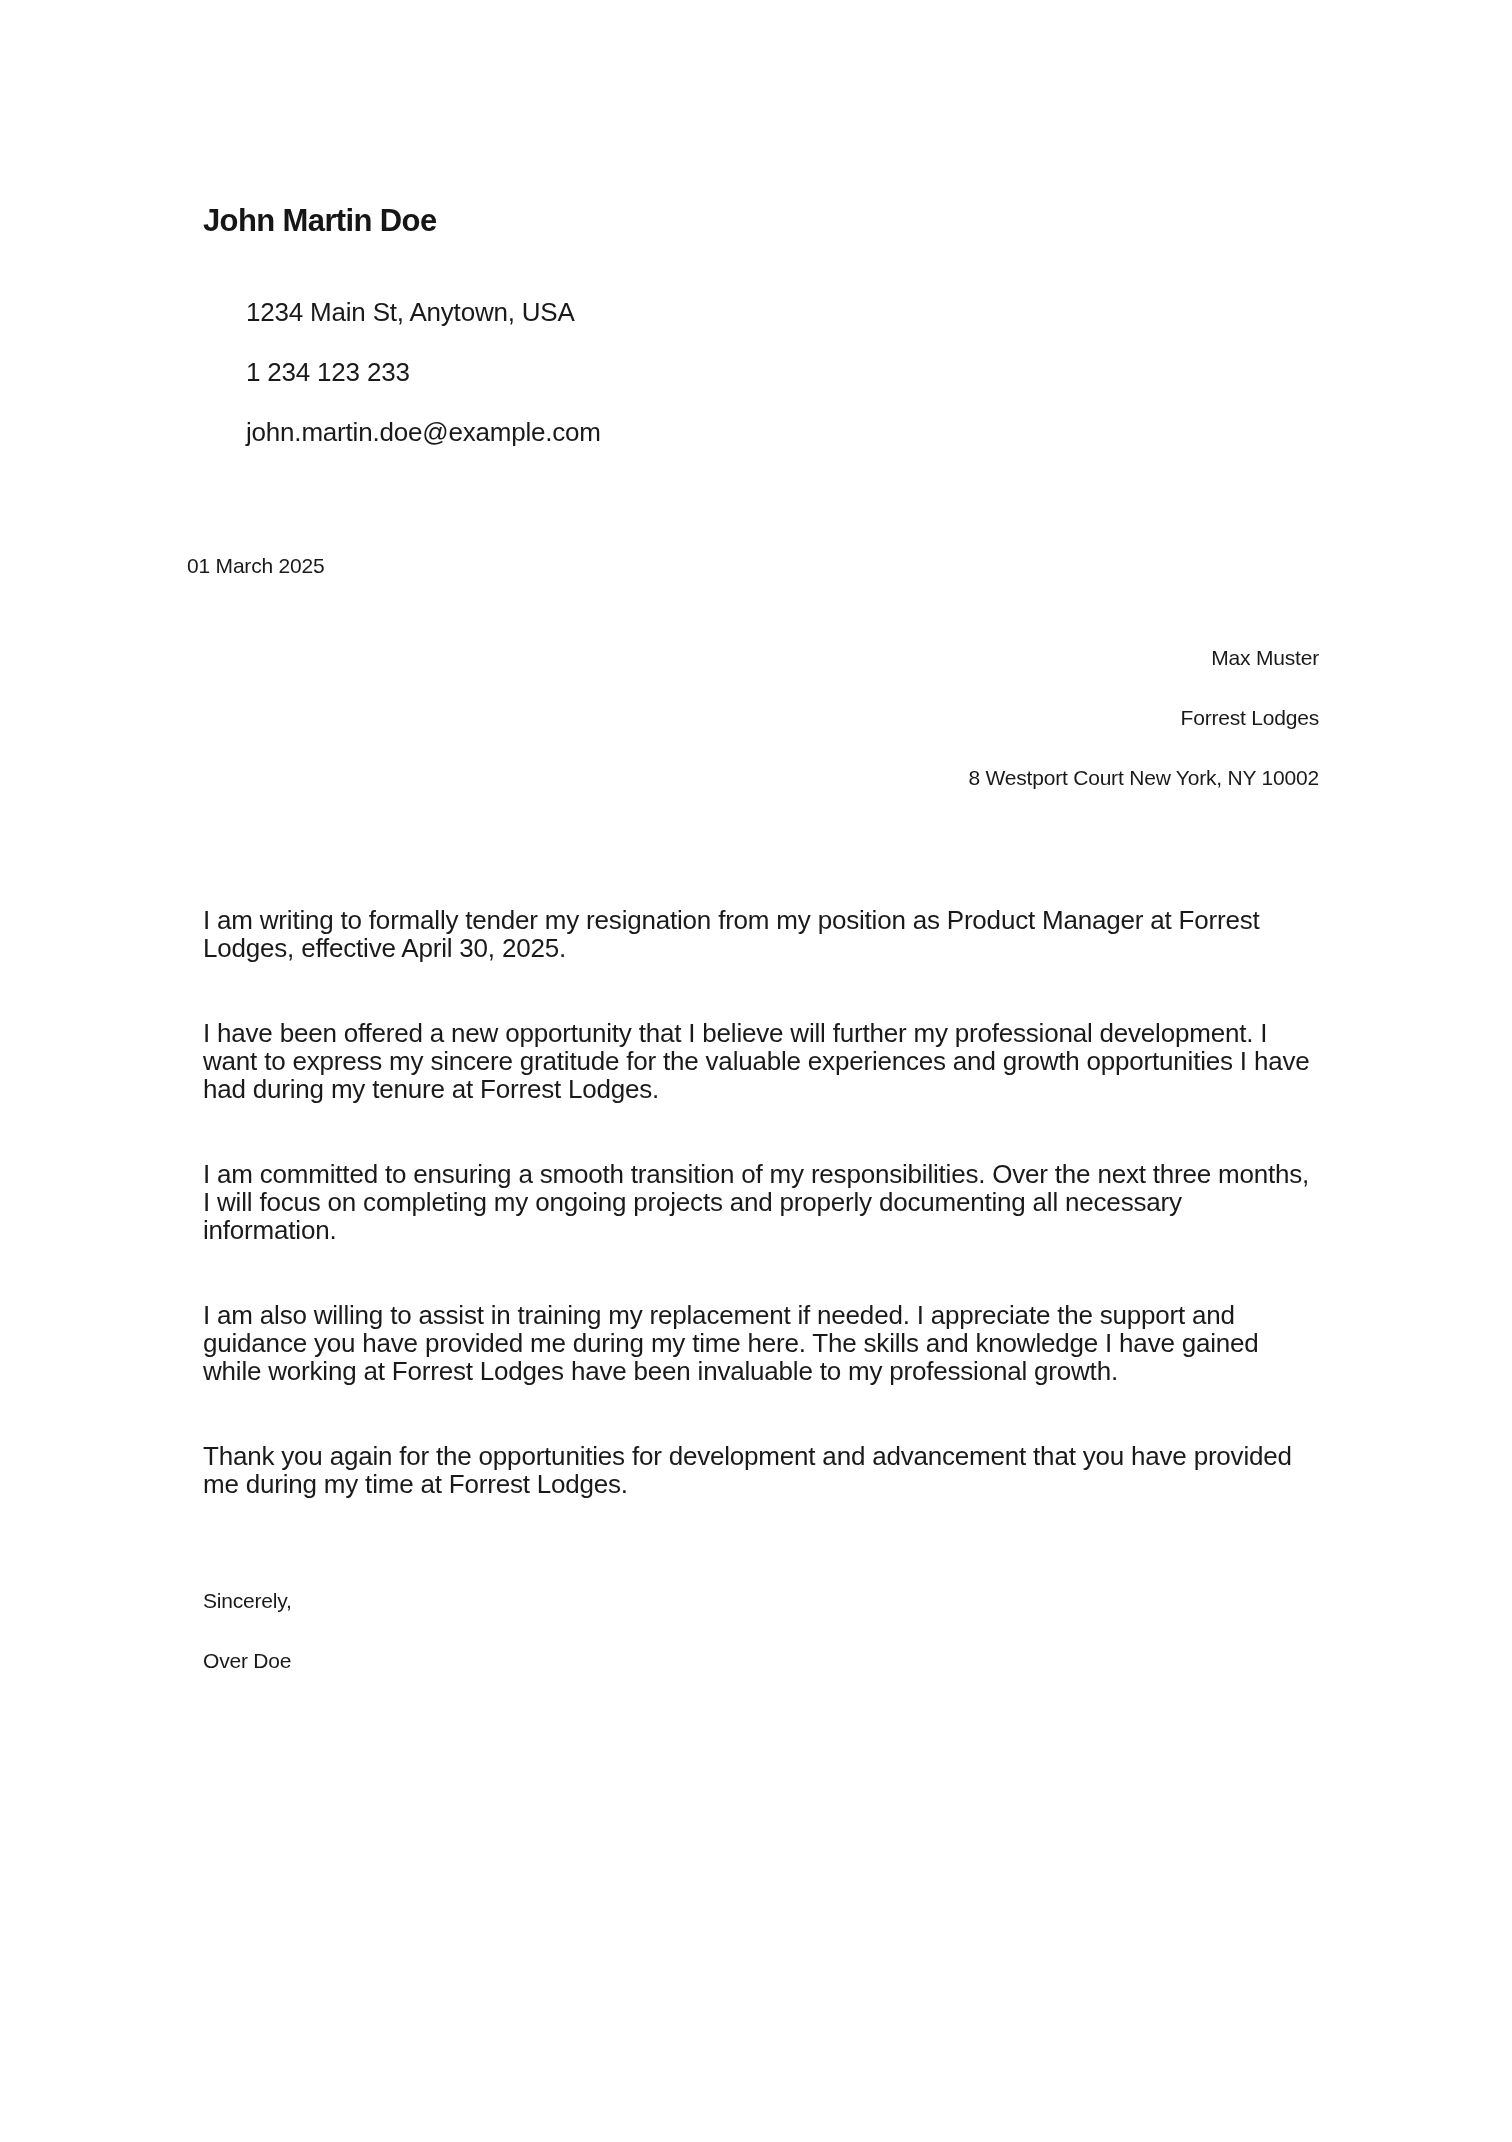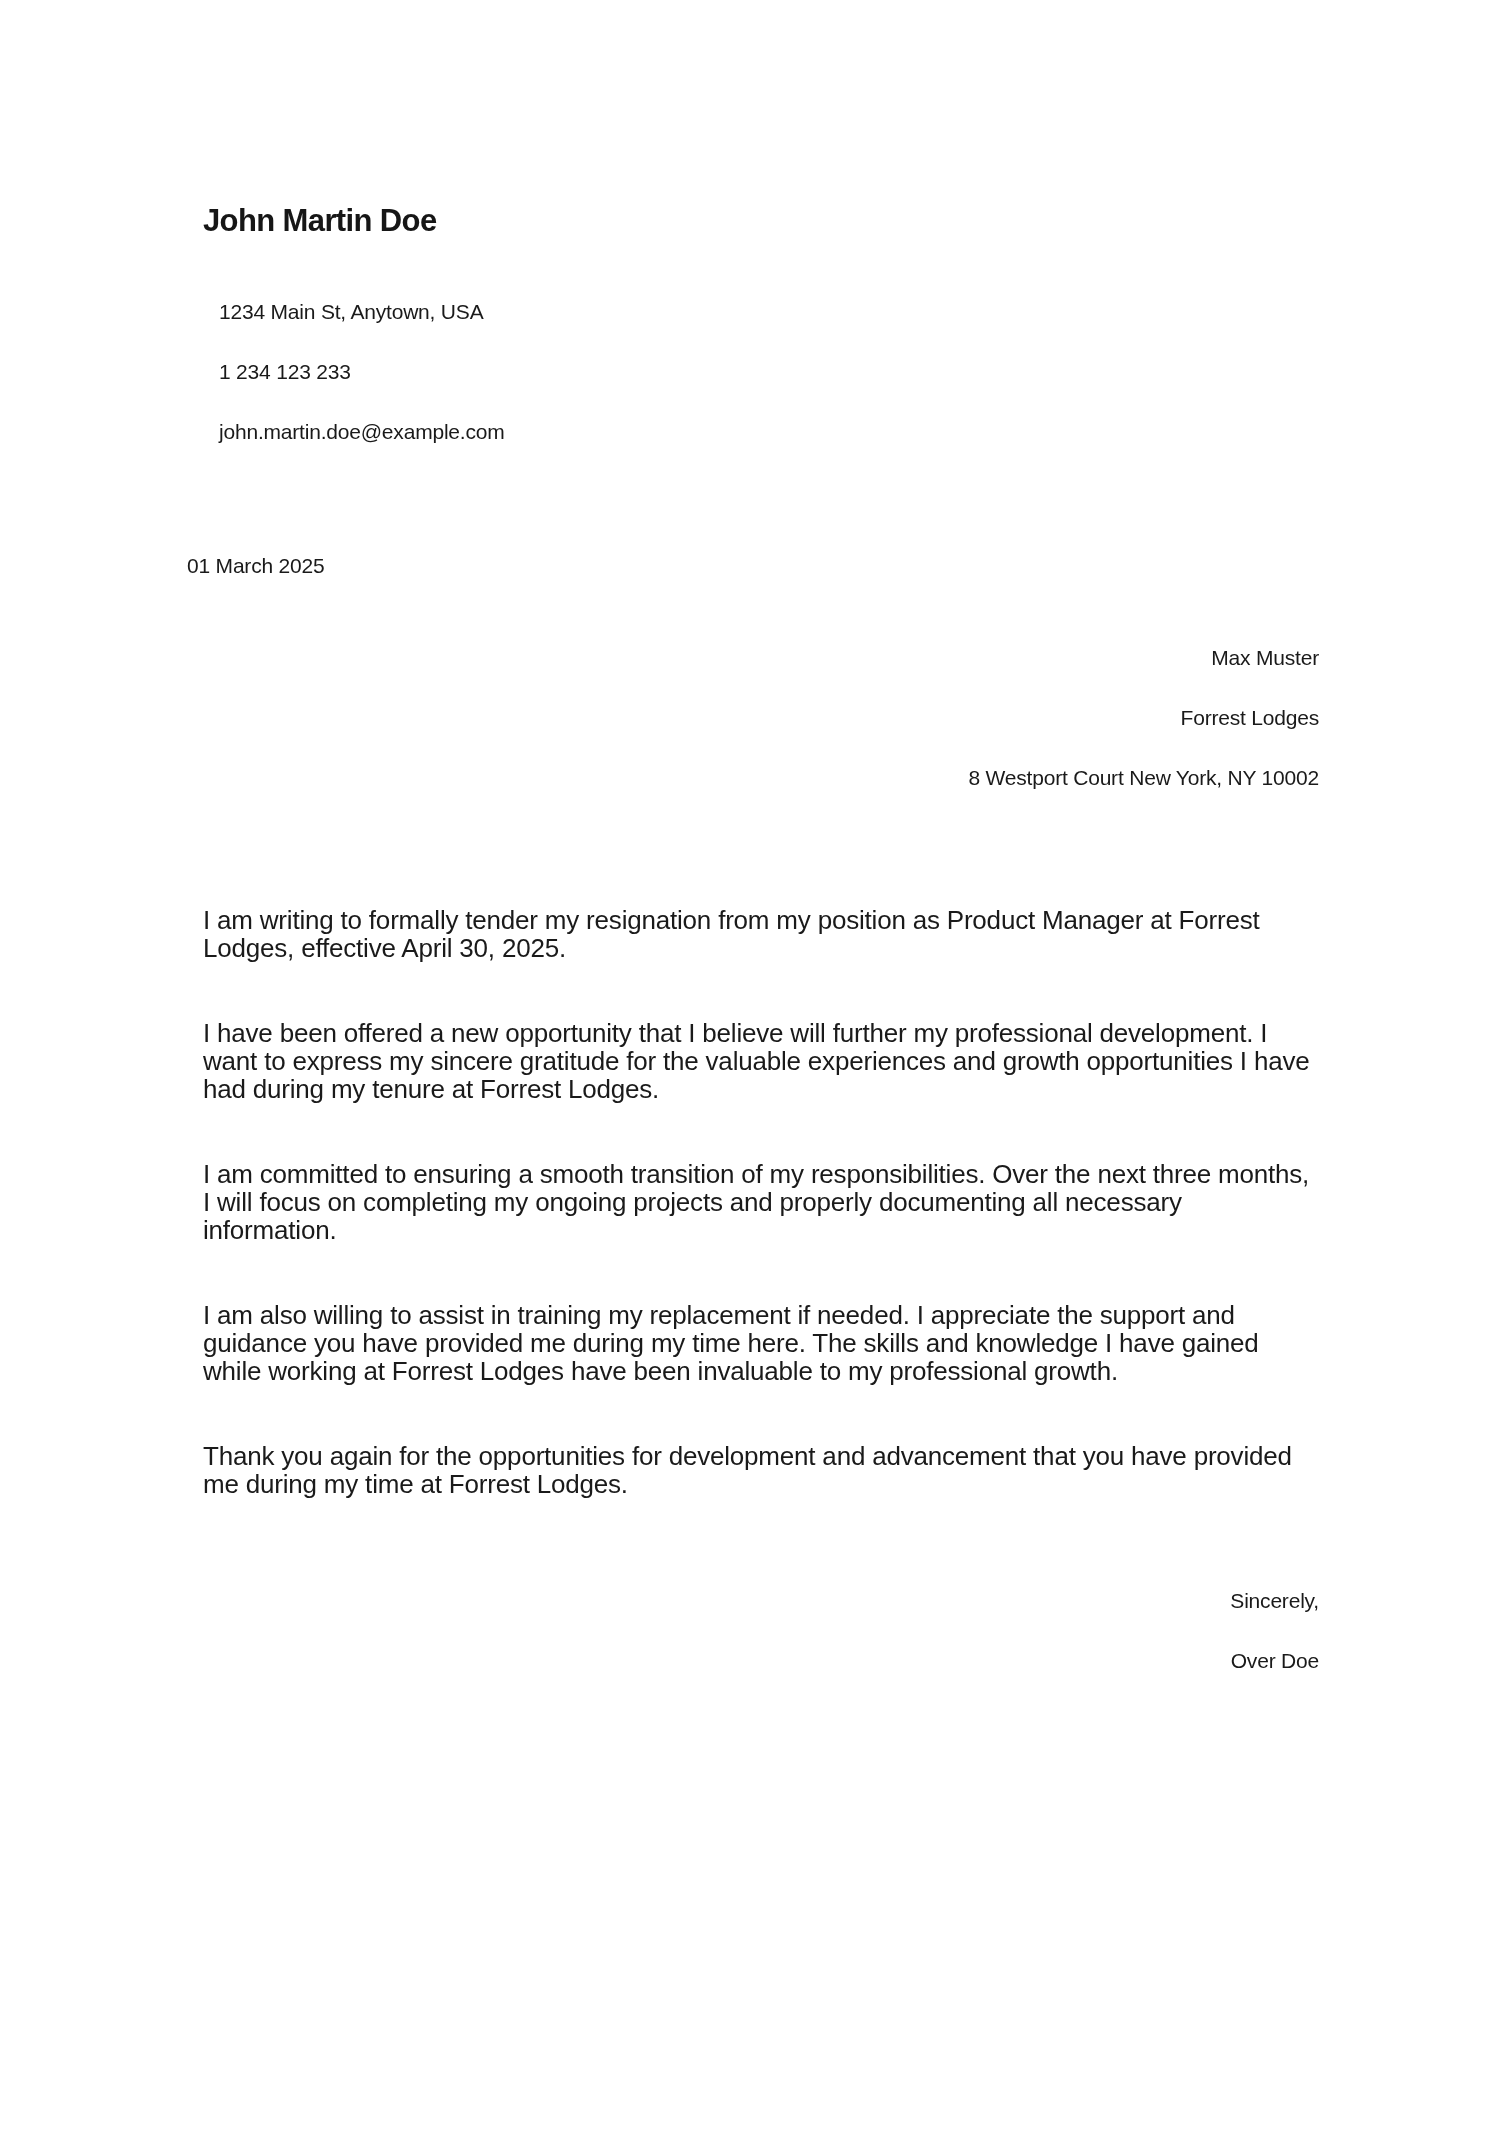--- a/index.html
+++ b/index.html
@@ -21,24 +21,25 @@
   }
   .sender-name {
     font-size: 31px;
     line-height: 38px;
     font-weight: 700;
     letter-spacing: -0.02em;
     color: #161616;
     margin-bottom: 10px;
   }
   .contact-block {
-    font-size: 21px;
+    font-size: 26px;
     line-height: 28px;
     letter-spacing: -0.2px;
     margin-bottom: 42px;
+    margin-left: 27px;
   }
   .date-line {
     font-size: 21px;
     line-height: 28px;
     letter-spacing: -0.2px;
     margin-bottom: 16px;
   }
   .recipient-block {
     font-size: 21px;
     line-height: 28px;
@@ -52,21 +53,20 @@
     line-height: 28px;
     letter-spacing: -0.2px;
   }
   .letter-body p {
     margin-bottom: 25px;
   }
   .closing-block {
     font-size: 21px;
     line-height: 28px;
     letter-spacing: -0.2px;
-    text-align: right;
   }
 </style>
 </head>
 <body>
 
 <div class="page">
   <div class="content">
 
     <div class="sender-header">
       <div class="sender-name">John Martin Doe</div>

